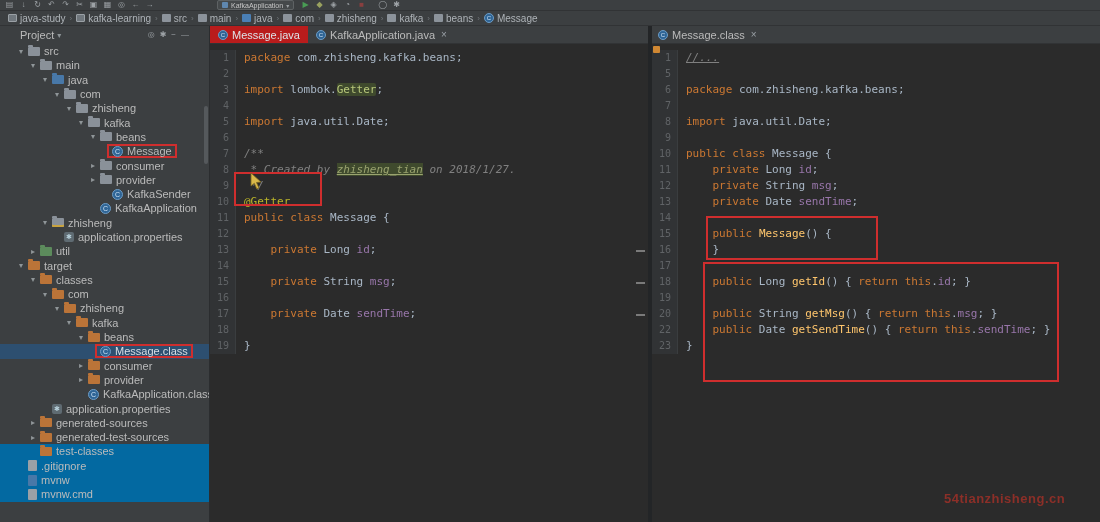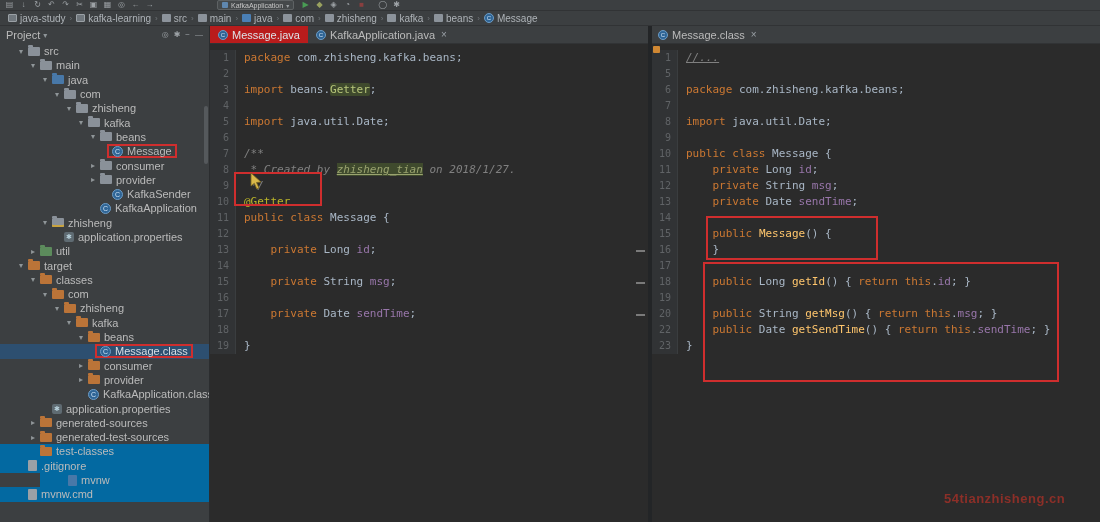--- a/index.html
+++ b/index.html
@@ -24,21 +24,21 @@
   .crumb{display:flex;align-items:center;gap:3px;padding:0 3px}
   .crumb-sep{color:#6f7478;font-size:8px;padding:0 1px}
   .ci{width:9px;height:8px;border-radius:1px;flex:none}
   .ci-module{background:#70777d;border:1px solid #9aa0a5}
   .ci-folder{background:#8c939b}
   .ci-folder-blue{background:#4a7fb5}
   .ci-class{width:10px;height:10px;border-radius:50%;background:#2f6596;border:1px solid #6d9cc5;color:#cfe3f5;font-size:6px;line-height:9px;text-align:center}
 
   
   .pp{position:absolute;left:0;top:26px;width:210px;bottom:0;background:#3c3f41;border-right:1px solid #2b2d2f}
-  .pp-header{height:18px;display:flex;align-items:center;padding:0 6px;font-size:11px;color:#bbb;gap:3px}
+  .pp-header{height:18px;display:flex;align-items:center;padding:0 20px;font-size:11px;color:#bbb;gap:3px}
   .pp-title{display:flex;align-items:center;gap:3px}
   .pp-caret{font-size:8px;color:#8f9598}
   .pp-icons{margin-left:auto;display:flex;gap:5px}
   .ppi{font-size:8px;color:#9da2a6;line-height:10px}
   .tree{position:absolute;top:18px;left:0;right:0;bottom:0;font-size:11px;overflow:hidden}
   .trow{display:flex;align-items:center;height:14.3px;width:100%;white-space:nowrap}
   .trow.selected{background:var(--selection-blue)}
   .trow.dark{background:#0369a1}
   .caret{width:10px;flex:none;font-size:8px;color:#8f9598;text-align:center}
   .rowbox{display:flex;align-items:center;gap:4px;height:14px;padding:0 2px}
@@ -403,21 +403,21 @@
             <span class="tlabel">test-classes</span>
           </span>
         </div>
         <div class="trow dark" style="padding-left: 16px;">
           <span class="caret"></span>
           <span class="rowbox">
             <span class="fli file"></span>
             <span class="tlabel">.gitignore</span>
           </span>
         </div>
-        <div class="trow dark" style="padding-left: 16px; margin-left: 40px;">
+        <div class="trow dark" style="padding-left: 16px;">
           <span class="caret"></span>
           <span class="rowbox">
             <span class="fli file-blue"></span>
             <span class="tlabel">mvnw</span>
           </span>
         </div>
         <div class="trow dark" style="padding-left: 16px;">
           <span class="caret"></span>
           <span class="rowbox">
             <span class="fli file"></span>
@@ -451,21 +451,21 @@
       <div class="eline">
         <span class="gut">1</span>
         <span class="code"><span class="tk-kw">package</span><span class="tk-pln"> com.zhisheng.kafka.beans;</span></span>
       </div>
       <div class="eline">
         <span class="gut">2</span>
         <span class="code"></span>
       </div>
       <div class="eline">
         <span class="gut">3</span>
-        <span class="code"><span class="tk-kw">import</span><span class="tk-pln"> beans.</span><span class="tk-hl">Getter</span><span class="tk-pln">;</span></span>
+        <span class="code"><span class="tk-kw">import</span><span class="tk-pln"> lombok.</span><span class="tk-hl">Getter</span><span class="tk-pln">;</span></span>
       </div>
       <div class="eline">
         <span class="gut">4</span>
         <span class="code"></span>
       </div>
       <div class="eline">
         <span class="gut">5</span>
         <span class="code"><span class="tk-kw">import</span><span class="tk-pln"> java.util.Date;</span></span>
       </div>
       <div class="eline">

